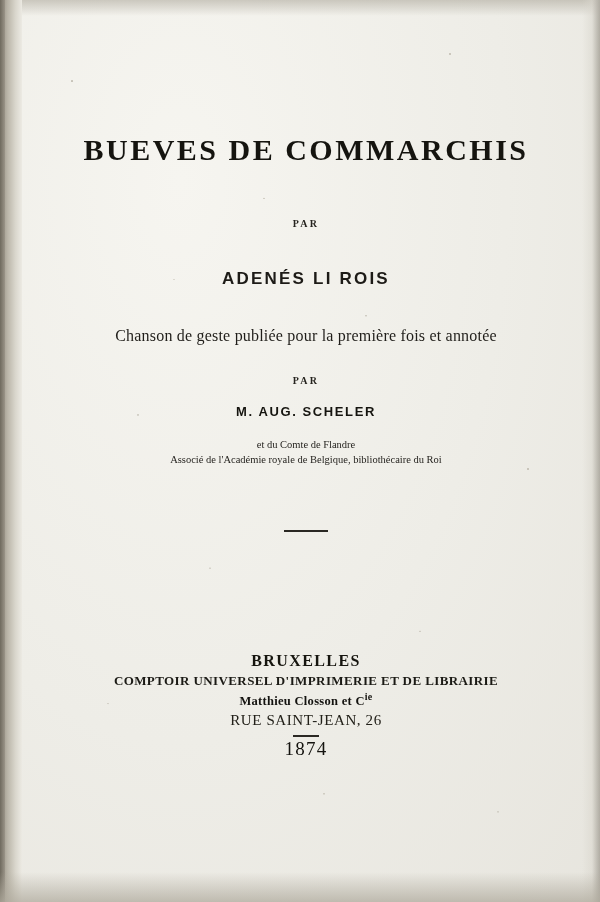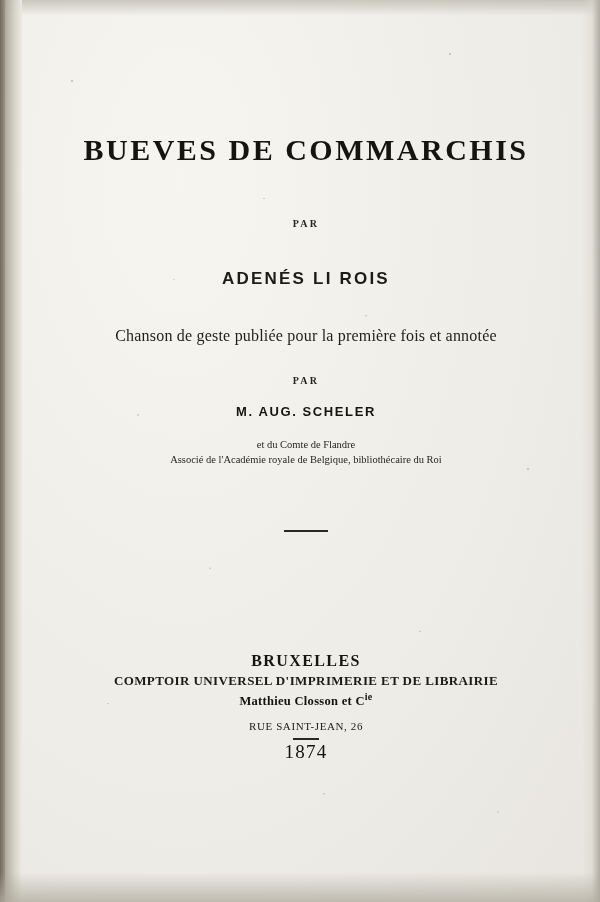--- a/index.html
+++ b/index.html
@@ -191,22 +191,22 @@
     font-weight: bold;
     font-size: 12.5px;
     letter-spacing: .3px;
     color: #141310;
   }
   .imprint .pub2 sup {
     font-size: 10px;
     vertical-align: super;
   }
   .imprint .addr {
-    margin-top: 11px;
-    font-size: 11px;
+    margin-top: 3px;
+    font-size: 15px;
     letter-spacing: .6px;
     color: #222019;
   }
   .imprint .smallrule {
     margin: 6px auto 0 auto;
     width: 26px;
     height: 1.5px;
     background: #2a2823;
   }
   .imprint .year {

